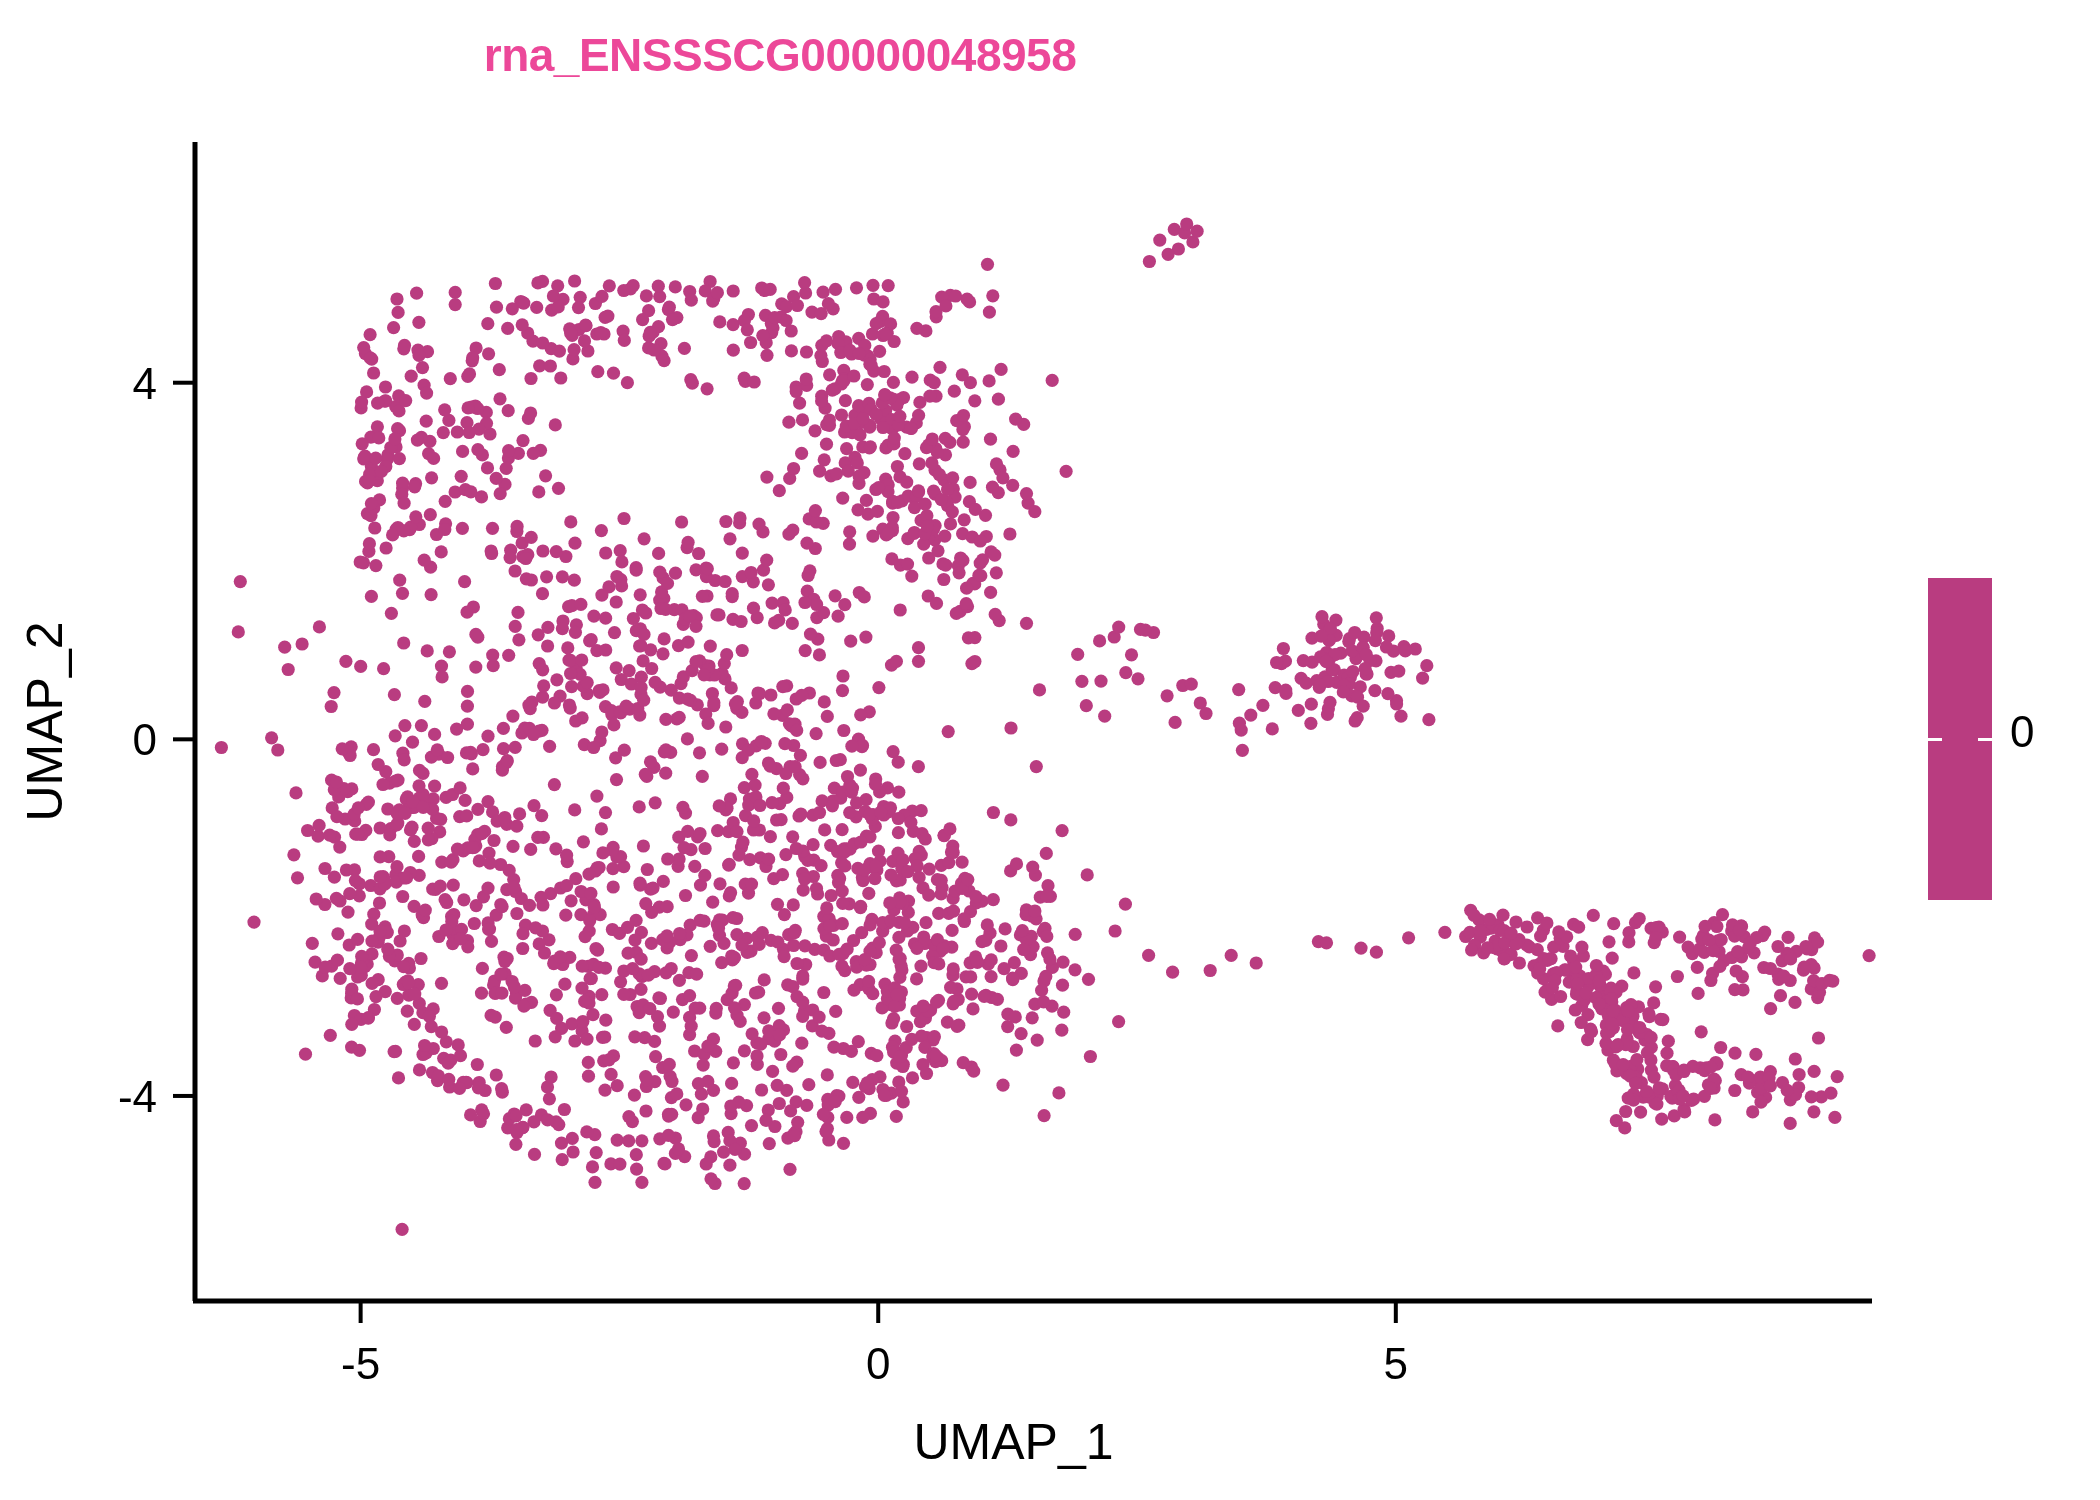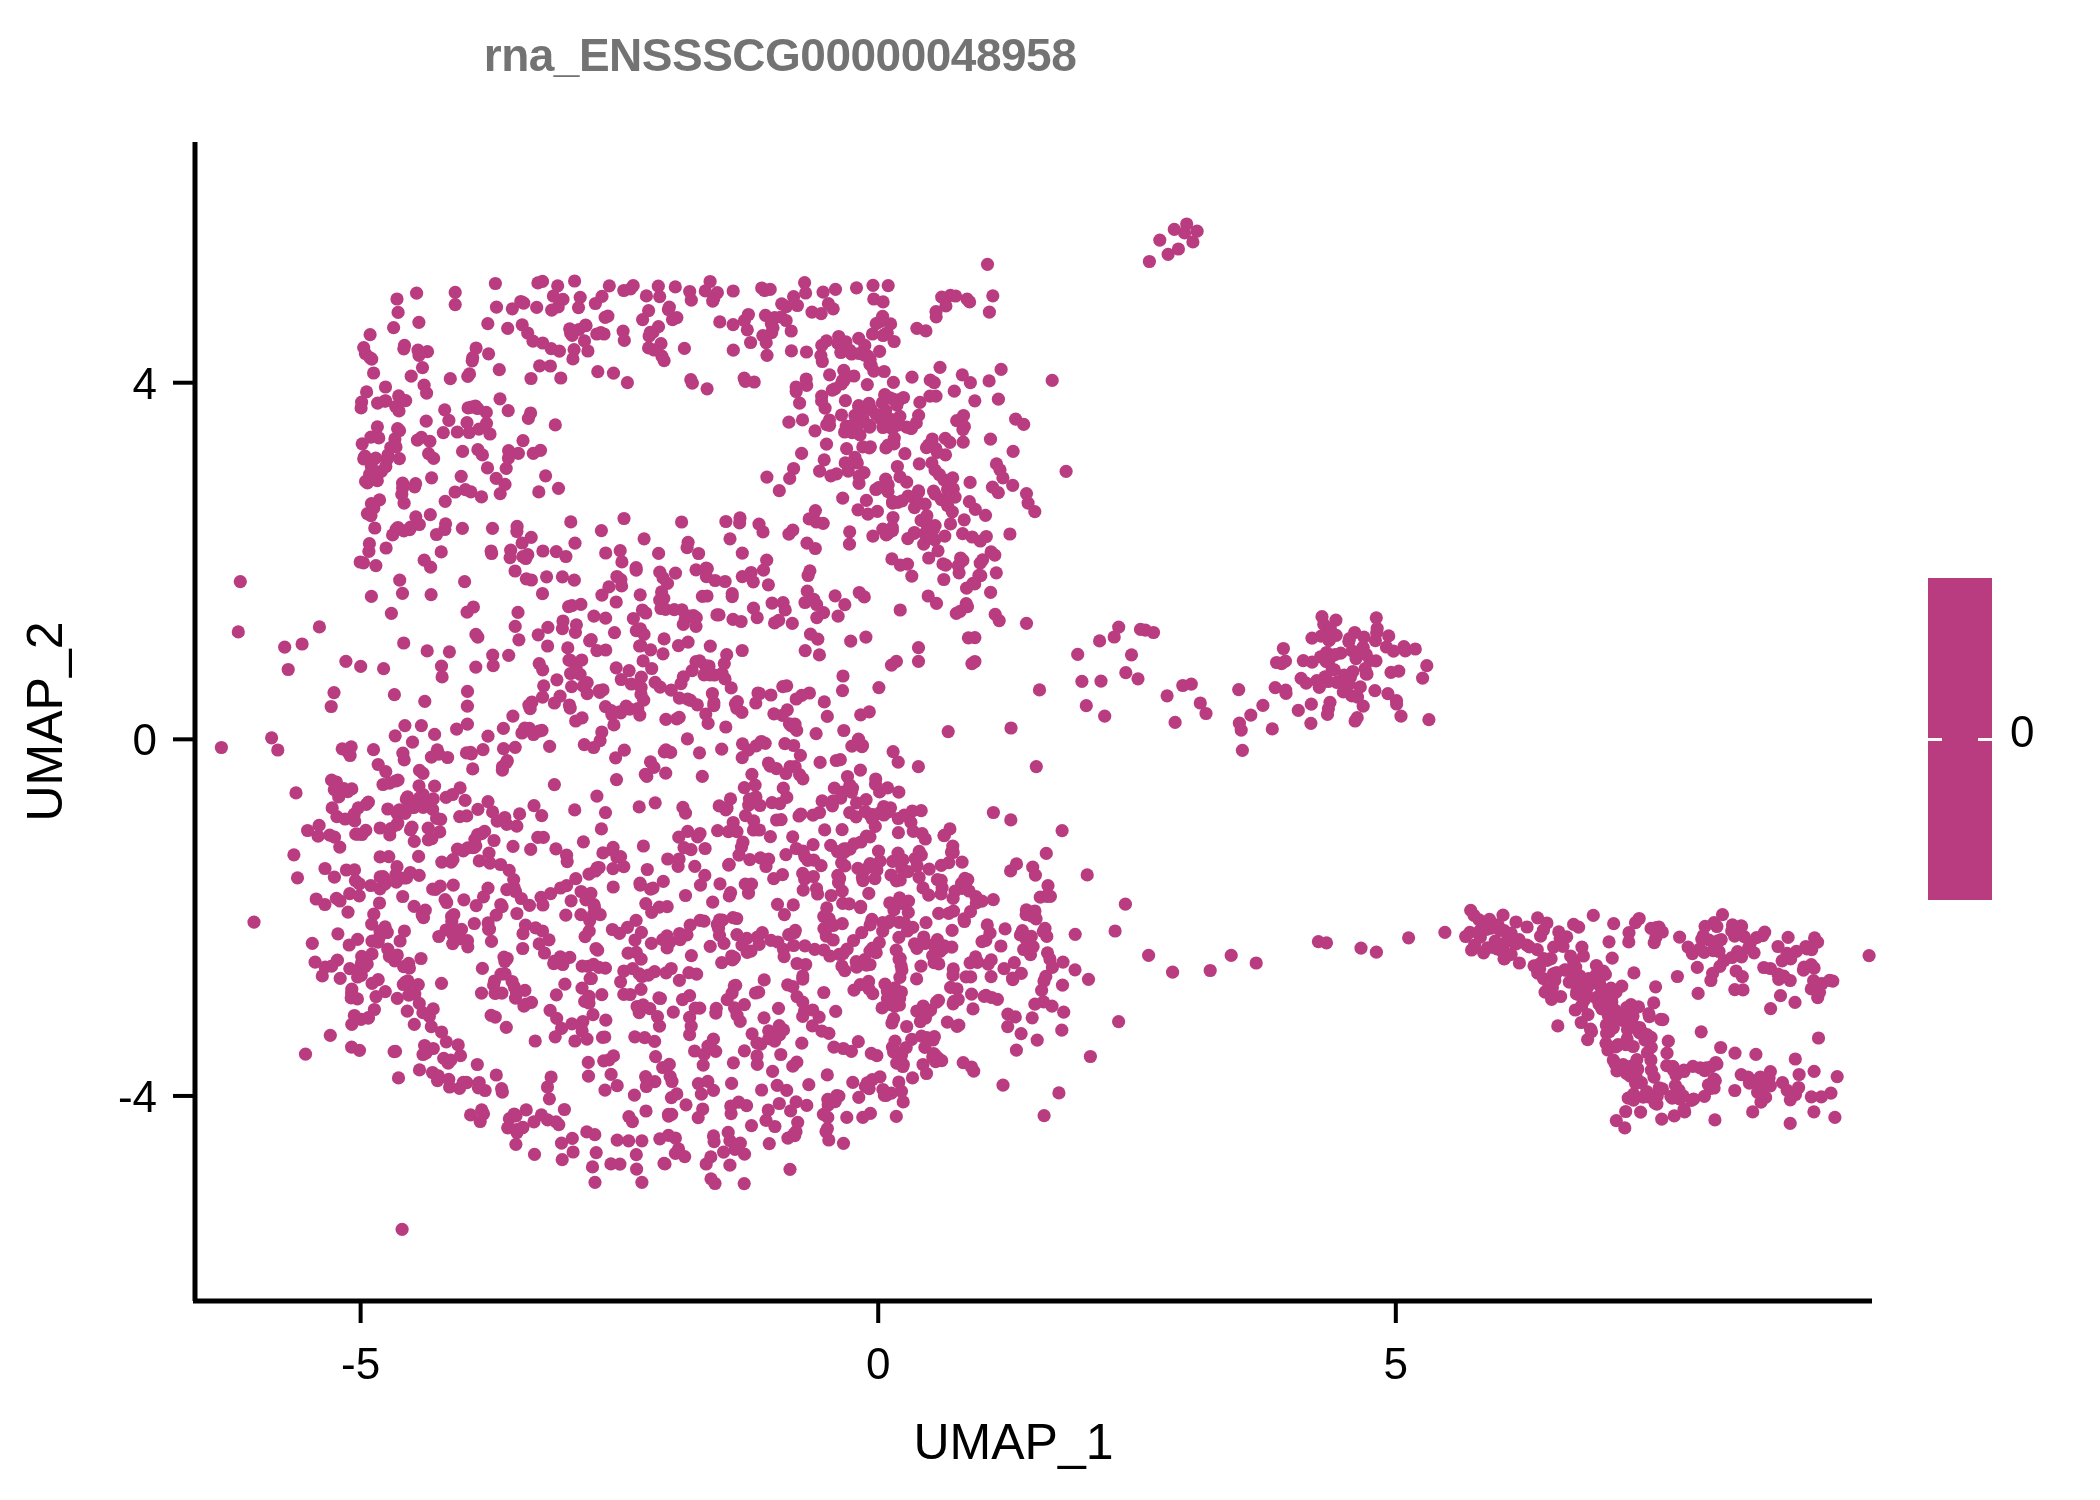--- a/index.html
+++ b/index.html
@@ -20,21 +20,21 @@
     background: #ffffff;
   }
   #plot-title {
     position: absolute;
     left: 0;
     top: 28px;
     width: 1560px;
     text-align: center;
     font-size: 46px;
     font-weight: bold;
-    color: #737373;
+    color: #ec4899;
     letter-spacing: -0.5px;
     font-family: "Liberation Sans", sans-serif;
     white-space: nowrap;
   }
   #scatter-svg {
     position: absolute;
     left: 0;
     top: 0;
   }
   .axis-line {

